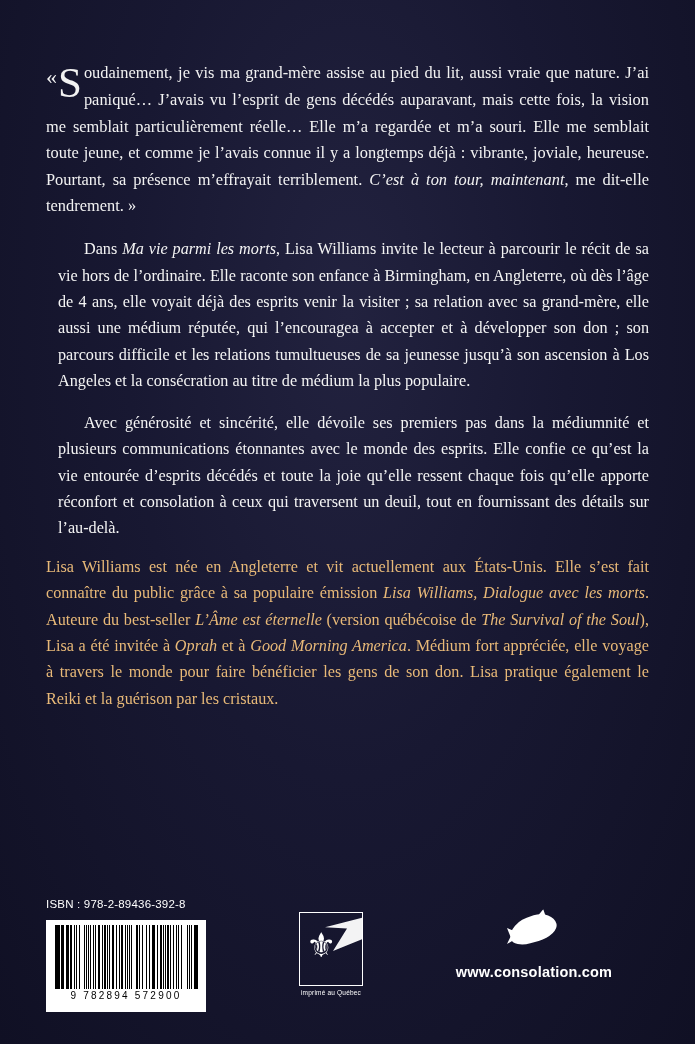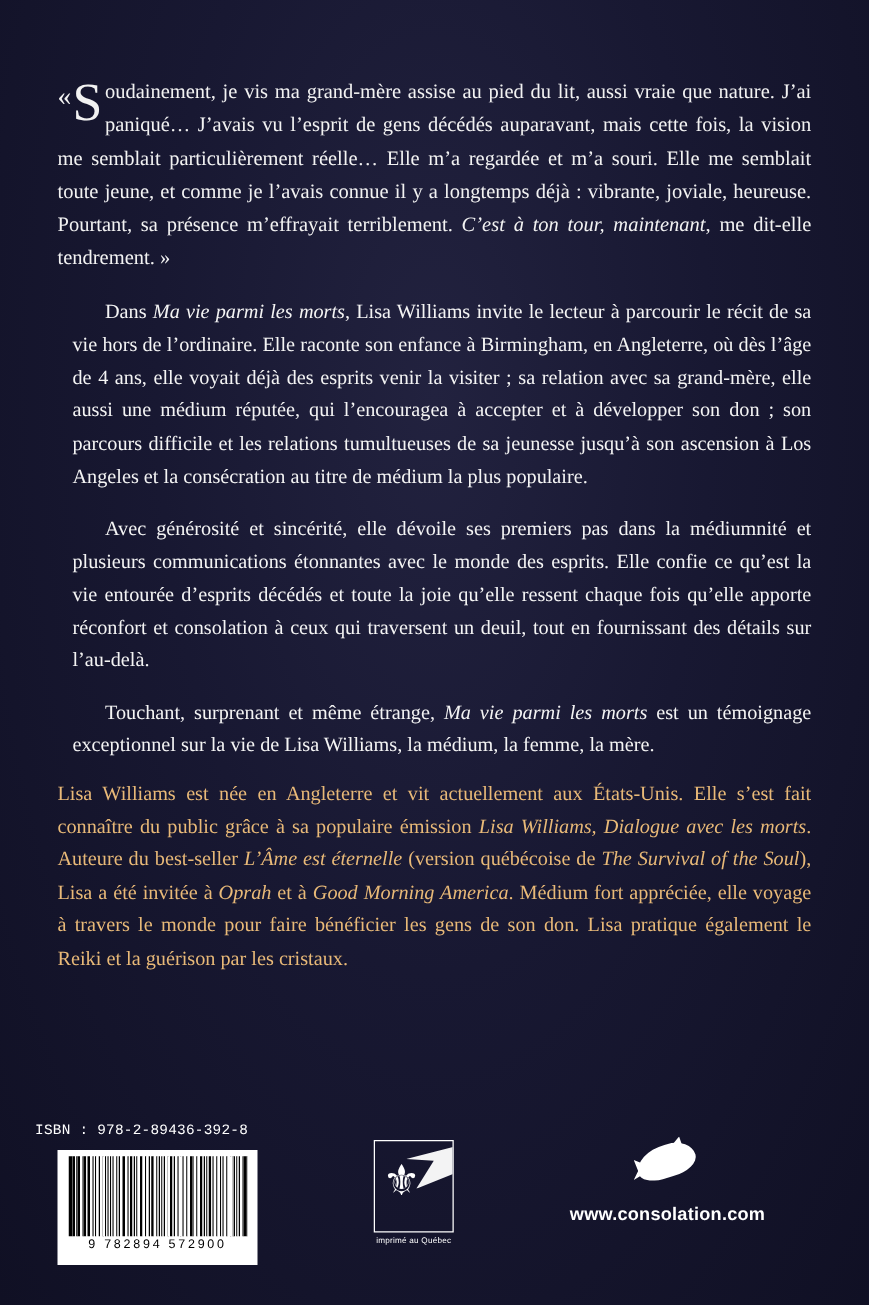--- a/index.html
+++ b/index.html
@@ -92,23 +92,23 @@
   
   .footer {
     position: absolute;
     left: 0;
     right: 0;
     bottom: 0;
     height: 160px;
   }
   .isbn {
     position: absolute;
-    left: 28px;
+    left: 46px;
     top: 14px;
-    font-family: Liberation Mono, monospace;
+    font-family: Liberation Sans, sans-serif;
     font-size: 11.5px;
     letter-spacing: .2px;
     color: #ffffff;
   }
   
   .barcode-box {
     position: absolute;
     left: 46px;
     top: 36px;
     width: 160px;
@@ -265,21 +265,20 @@
   <div class="content">
 
     <p class="quote">
       <span class="dropcap-wrap"><span class="guillemet">«</span><span class="dropcap">S</span></span><span>oudainement, je vis ma grand-mère assise au pied du lit, aussi vraie que nature. J’ai paniqué… J’avais vu l’esprit de gens décédés auparavant, mais cette fois, la vision me semblait particulièrement réelle… Elle m’a regardée et m’a souri. Elle me semblait toute jeune, et comme je l’avais connue il y a longtemps déjà : vibrante, joviale, heureuse. Pourtant, sa présence m’effrayait terriblement. </span><em>C’est à ton tour, maintenant</em><span>, me dit-elle tendrement. »</span>
     </p>
 
     <p class="body-par"><span>Dans </span><em>Ma vie parmi les morts</em><span>, Lisa Williams invite le lecteur à parcourir le récit de sa vie hors de l’ordinaire. Elle raconte son enfance à Birmingham, en Angleterre, où dès l’âge de 4 ans, elle voyait déjà des esprits venir la visiter ; sa relation avec sa grand-mère, elle aussi une médium réputée, qui l’encouragea à accepter et à développer son don ; son parcours difficile et les relations tumultueuses de sa jeunesse jusqu’à son ascension à Los Angeles et la consécration au titre de médium la plus populaire.</span></p>
 
     <p class="body-par"><span>Avec générosité et sincérité, elle dévoile ses premiers pas dans la médiumnité et plusieurs communications étonnantes avec le monde des esprits. Elle confie ce qu’est la vie entourée d’esprits décédés et toute la joie qu’elle ressent chaque fois qu’elle apporte réconfort et consolation à ceux qui traversent un deuil, tout en fournissant des détails sur l’au-delà.</span><em></em><span></span></p>
 
-    <p class="body-par"><span>Touchant, surprenant et même étrange, </span><em>Ma vie parmi les morts</em><span> est un témoignage exceptionnel sur la vie de Lisa Williams, la médium, la femme, la mère.</span></p>
 
 
     <p class="bio"><span>Lisa Williams est née en Angleterre et vit actuellement aux États-Unis. Elle s’est fait connaître du public grâce à sa populaire émission </span><em>Lisa Williams, Dialogue avec les morts</em><span>. Auteure du best-seller </span><em>L’Âme est éternelle</em><span> (version québécoise de </span><em>The Survival of the Soul</em><span>), Lisa a été invitée à </span><em>Oprah</em><span> et à </span><em>Good Morning America</em><span>. Médium fort appréciée, elle voyage à travers le monde pour faire bénéficier les gens de son don. Lisa pratique également le Reiki et la guérison par les cristaux.</span></p>
 
   </div>
 
   <div class="footer">
 
     <div class="isbn">ISBN : 978-2-89436-392-8</div>
 

